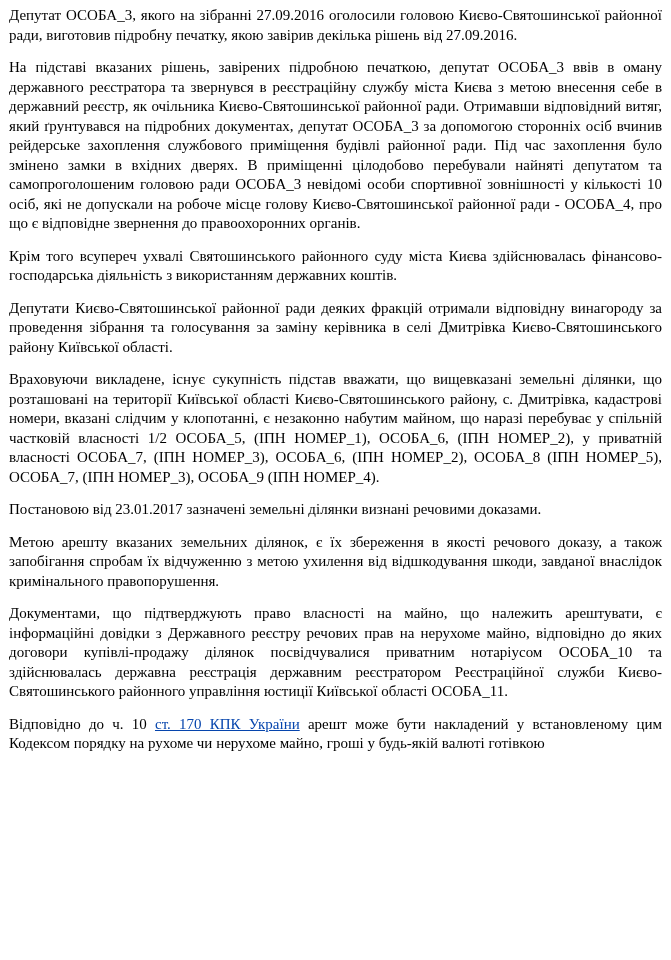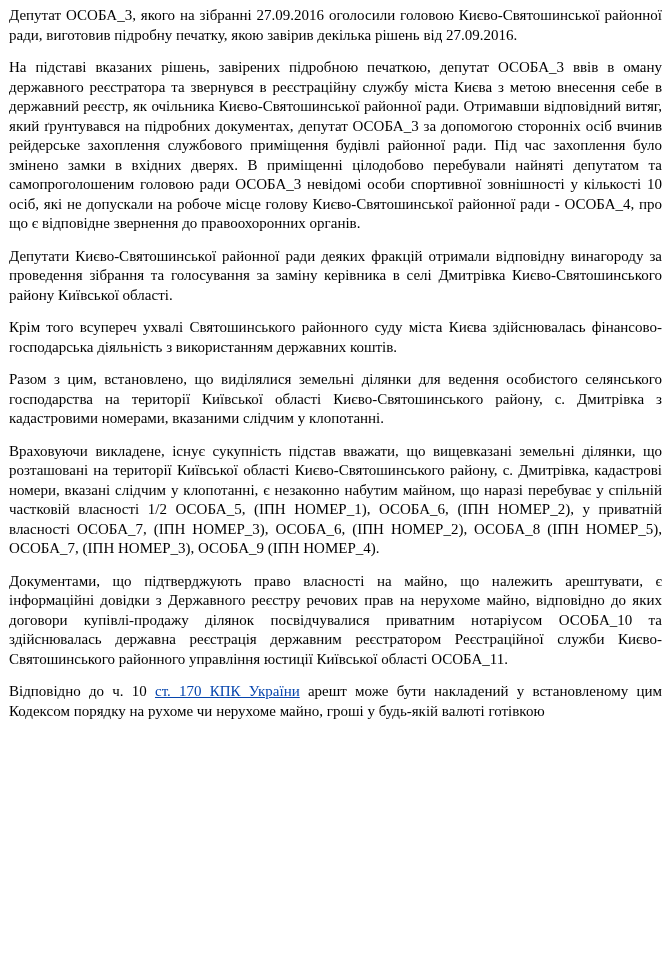--- a/index.html
+++ b/index.html
@@ -30,19 +30,20 @@
     text-decoration: underline;
     cursor: pointer;
   }
 </style>
 </head>
 <body>
 
 <div class="doc">
   <p class="para">Депутат ОСОБА_3, якого на зібранні 27.09.2016 оголосили головою Києво-Святошинської районної ради, виготовив підробну печатку, якою завірив декілька рішень від 27.09.2016.</p>
   <p class="para">На підставі вказаних рішень, завірених підробною печаткою, депутат ОСОБА_3 ввів в оману державного реєстратора та звернувся в реєстраційну службу міста Києва з метою внесення себе в державний реєстр, як очільника Києво-Святошинської районної ради. Отримавши відповідний витяг, який ґрунтувався на підробних документах, депутат ОСОБА_3 за допомогою сторонніх осіб вчинив рейдерське захоплення службового приміщення будівлі районної ради. Під час захоплення було змінено замки в вхідних дверях. В приміщенні цілодобово перебували найняті депутатом та самопроголошеним головою ради ОСОБА_3 невідомі особи спортивної зовнішності у кількості 10 осіб, які не допускали на робоче місце голову Києво-Святошинської районної ради - ОСОБА_4, про що є відповідне звернення до правоохоронних органів.</p>
+  <p class="para">Крім того всупереч ухвалі Святошинського районного суду міста Києва здійснювалась фінансово-господарська діяльність з використанням державних коштів.</p>
   <p class="para">Депутати Києво-Святошинської районної ради деяких фракцій отримали відповідну винагороду за проведення зібрання та голосування за заміну керівника в селі Дмитрівка Києво-Святошинського району Київської області.</p>
-  <p class="para">Крім того всупереч ухвалі Святошинського районного суду міста Києва здійснювалась фінансово-господарська діяльність з використанням державних коштів.</p>
-  <p class="para">Разом з цим, встановлено, що виділялися земельні ділянки для ведення особистого селянського господарства на території Київської області Києво-Святошинського району, с. Дмитрівка з кадастровими номерами, вказаними слідчим у клопотанні.</p>
   <p class="para">Враховуючи викладене, існує сукупність підстав вважати, що вищевказані земельні ділянки, що розташовані на території Київської області Києво-Святошинського району, с. Дмитрівка, кадастрові номери, вказані слідчим у клопотанні, є незаконно набутим майном, що наразі перебуває у спільній частковій власності 1/2 ОСОБА_5, (ІПН НОМЕР_1), ОСОБА_6, (ІПН НОМЕР_2), у приватній власності ОСОБА_7, (ІПН НОМЕР_3), ОСОБА_6, (ІПН НОМЕР_2), ОСОБА_8 (ІПН НОМЕР_5), ОСОБА_7, (ІПН НОМЕР_3), ОСОБА_9 (ІПН НОМЕР_4).</p>
+  <p class="para">Постановою від 23.01.2017 зазначені земельні ділянки визнані речовими доказами.</p>
+  <p class="para">Метою арешту вказаних земельних ділянок, є їх збереження в якості речового доказу, а також запобігання спробам їх відчуженню з метою ухилення від відшкодування шкоди, завданої внаслідок кримінального правопорушення.</p>
   <p class="para">Документами, що підтверджують право власності на майно, що належить арештувати, є інформаційні довідки з Державного реєстру речових прав на нерухоме майно, відповідно до яких договори купівлі-продажу ділянок посвідчувалися приватним нотаріусом ОСОБА_10 та здійснювалась державна реєстрація державним реєстратором Реєстраційної служби Києво-Святошинського районного управління юстиції Київської області ОСОБА_11.</p>
   <p class="para"><span>Відповідно до ч. 10 </span><a class="statute-link">ст. 170 КПК України</a><span> арешт може бути накладений у встановленому цим Кодексом порядку на рухоме чи нерухоме майно, гроші у будь-якій валюті готівкою</span></p>
 </div>
 
 </body></html>

